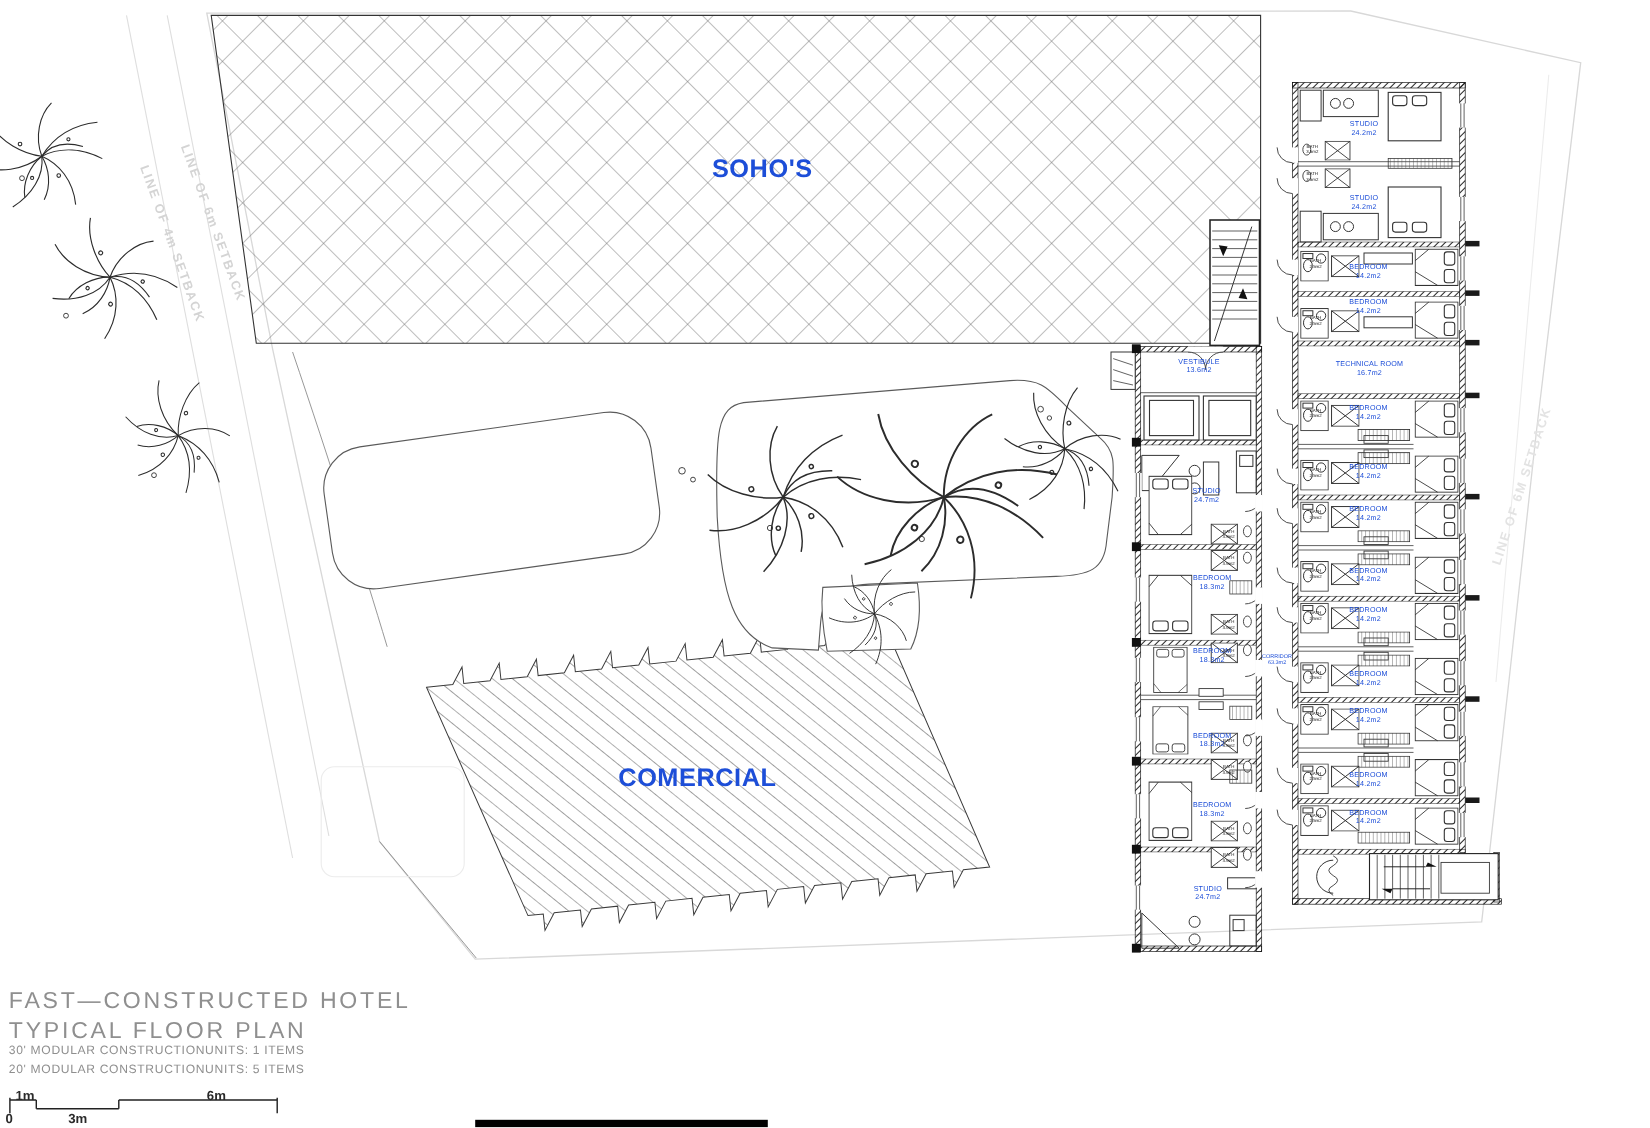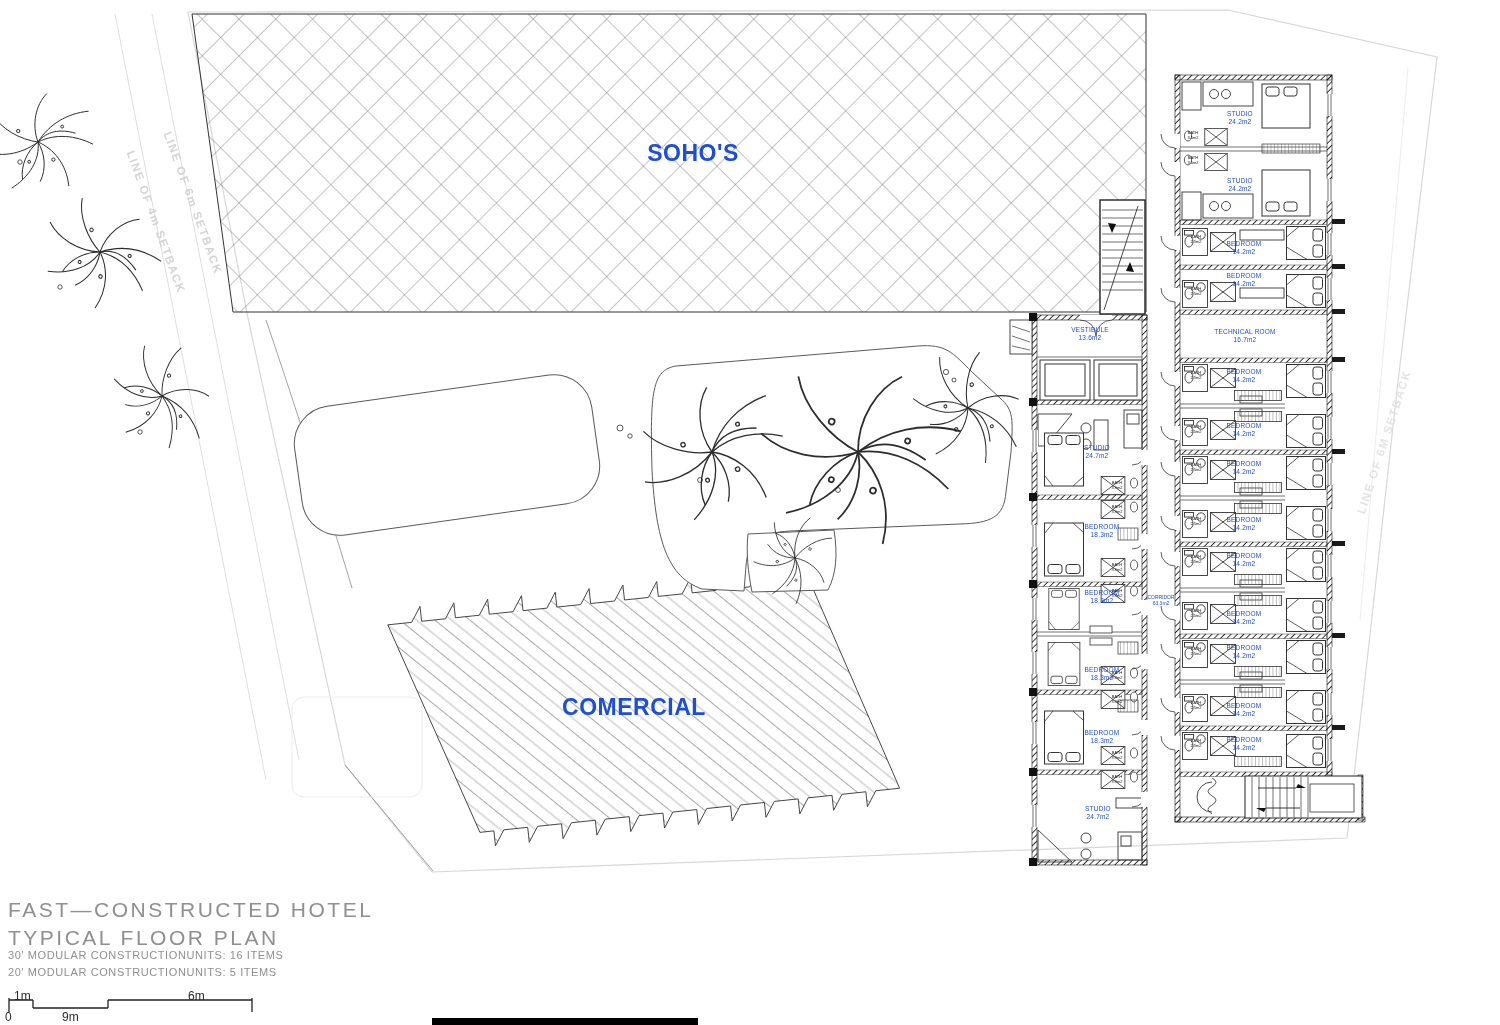--- a/index.html
+++ b/index.html
@@ -9,21 +9,21 @@
   .lbl{position:absolute;transform:translate(-50%,-50%);text-align:center;color:#1d4ed8;}
   .big{font-size:23px;font-weight:bold;letter-spacing:0.5px;white-space:nowrap;}
   .room{font-size:6.5px;line-height:1.3;letter-spacing:0.2px;white-space:nowrap;}
   .room span{display:block;}
   .tiny{font-size:4px;line-height:1.15;white-space:pre-line;color:#111;}
   .cor{font-size:5px;line-height:1.2;}
   .setback{font-size:11.5px;color:#d4d4d4;letter-spacing:1.5px;white-space:nowrap;font-weight:bold;}
   .setback.fainter{color:#e3e3e3;}
   .titleline{position:absolute;color:#8f8f8f;font-size:21px;letter-spacing:2.5px;white-space:nowrap;}
   .noteline{position:absolute;color:#8f8f8f;font-size:11px;letter-spacing:0.6px;white-space:nowrap;}
-  .scalelbl{position:absolute;color:#2a2a2a;font-size:12px;font-weight:normal;white-space:nowrap;}
+  .scalelbl{position:absolute;color:#2a2a2a;font-size:12px;font-weight:bold;white-space:nowrap;}
   .edgebar{position:absolute;left:432px;top:1018px;width:266px;height:7px;background:#000;}
 </style>
 </head>
 <body>
 
 <div id="stage">
 
 <svg width="1500" height="1025" viewBox="0 0 1500 1025">
   <defs>
     <pattern id="xh" width="26" height="26" patternUnits="userSpaceOnUse" patternTransform="rotate(45)">
@@ -582,25 +582,25 @@
 3.9m2</div>
 <div class="lbl tiny" style="left:1117px;top:700px">BATH
 3.9m2</div>
 <div class="lbl tiny" style="left:1117px;top:756px">BATH
 3.9m2</div>
 <div class="lbl tiny" style="left:1117px;top:780px">BATH
 3.9m2</div>
 
 <div class="titleline" style="left:8px;top:898px">FAST—CONSTRUCTED HOTEL</div>
 <div class="titleline" style="left:8px;top:926px">TYPICAL FLOOR PLAN</div>
-<div class="noteline" style="left:8px;top:949px">30' MODULAR CONSTRUCTIONUNITS: 16 ITEMS</div>
+<div class="noteline" style="left:8px;top:949px">30' MODULAR CONSTRUCTIONUNITS: 1 ITEMS</div>
 <div class="noteline" style="left:8px;top:966px">20' MODULAR CONSTRUCTIONUNITS: 5 ITEMS</div>
 
 <svg width="300" height="45" viewBox="0 0 300 45" style="left:0;top:985px">
   <path d="M9,13 V27 M9,15 H33 M33,15 V23 M33,23 H108 M108,23 V15 M108,15 H252 M252,13 V27" fill="none" stroke="#222" stroke-width="1.3"></path>
 </svg>
 <div class="scalelbl" style="left:14px;top:989px">1m</div>
 <div class="scalelbl" style="left:188px;top:989px">6m</div>
 <div class="scalelbl" style="left:5px;top:1010px">0</div>
-<div class="scalelbl" style="left:62px;top:1010px">9m</div>
+<div class="scalelbl" style="left:62px;top:1010px">3m</div>
 
 <div class="edgebar"></div>
 </div>
 
 </body></html>

